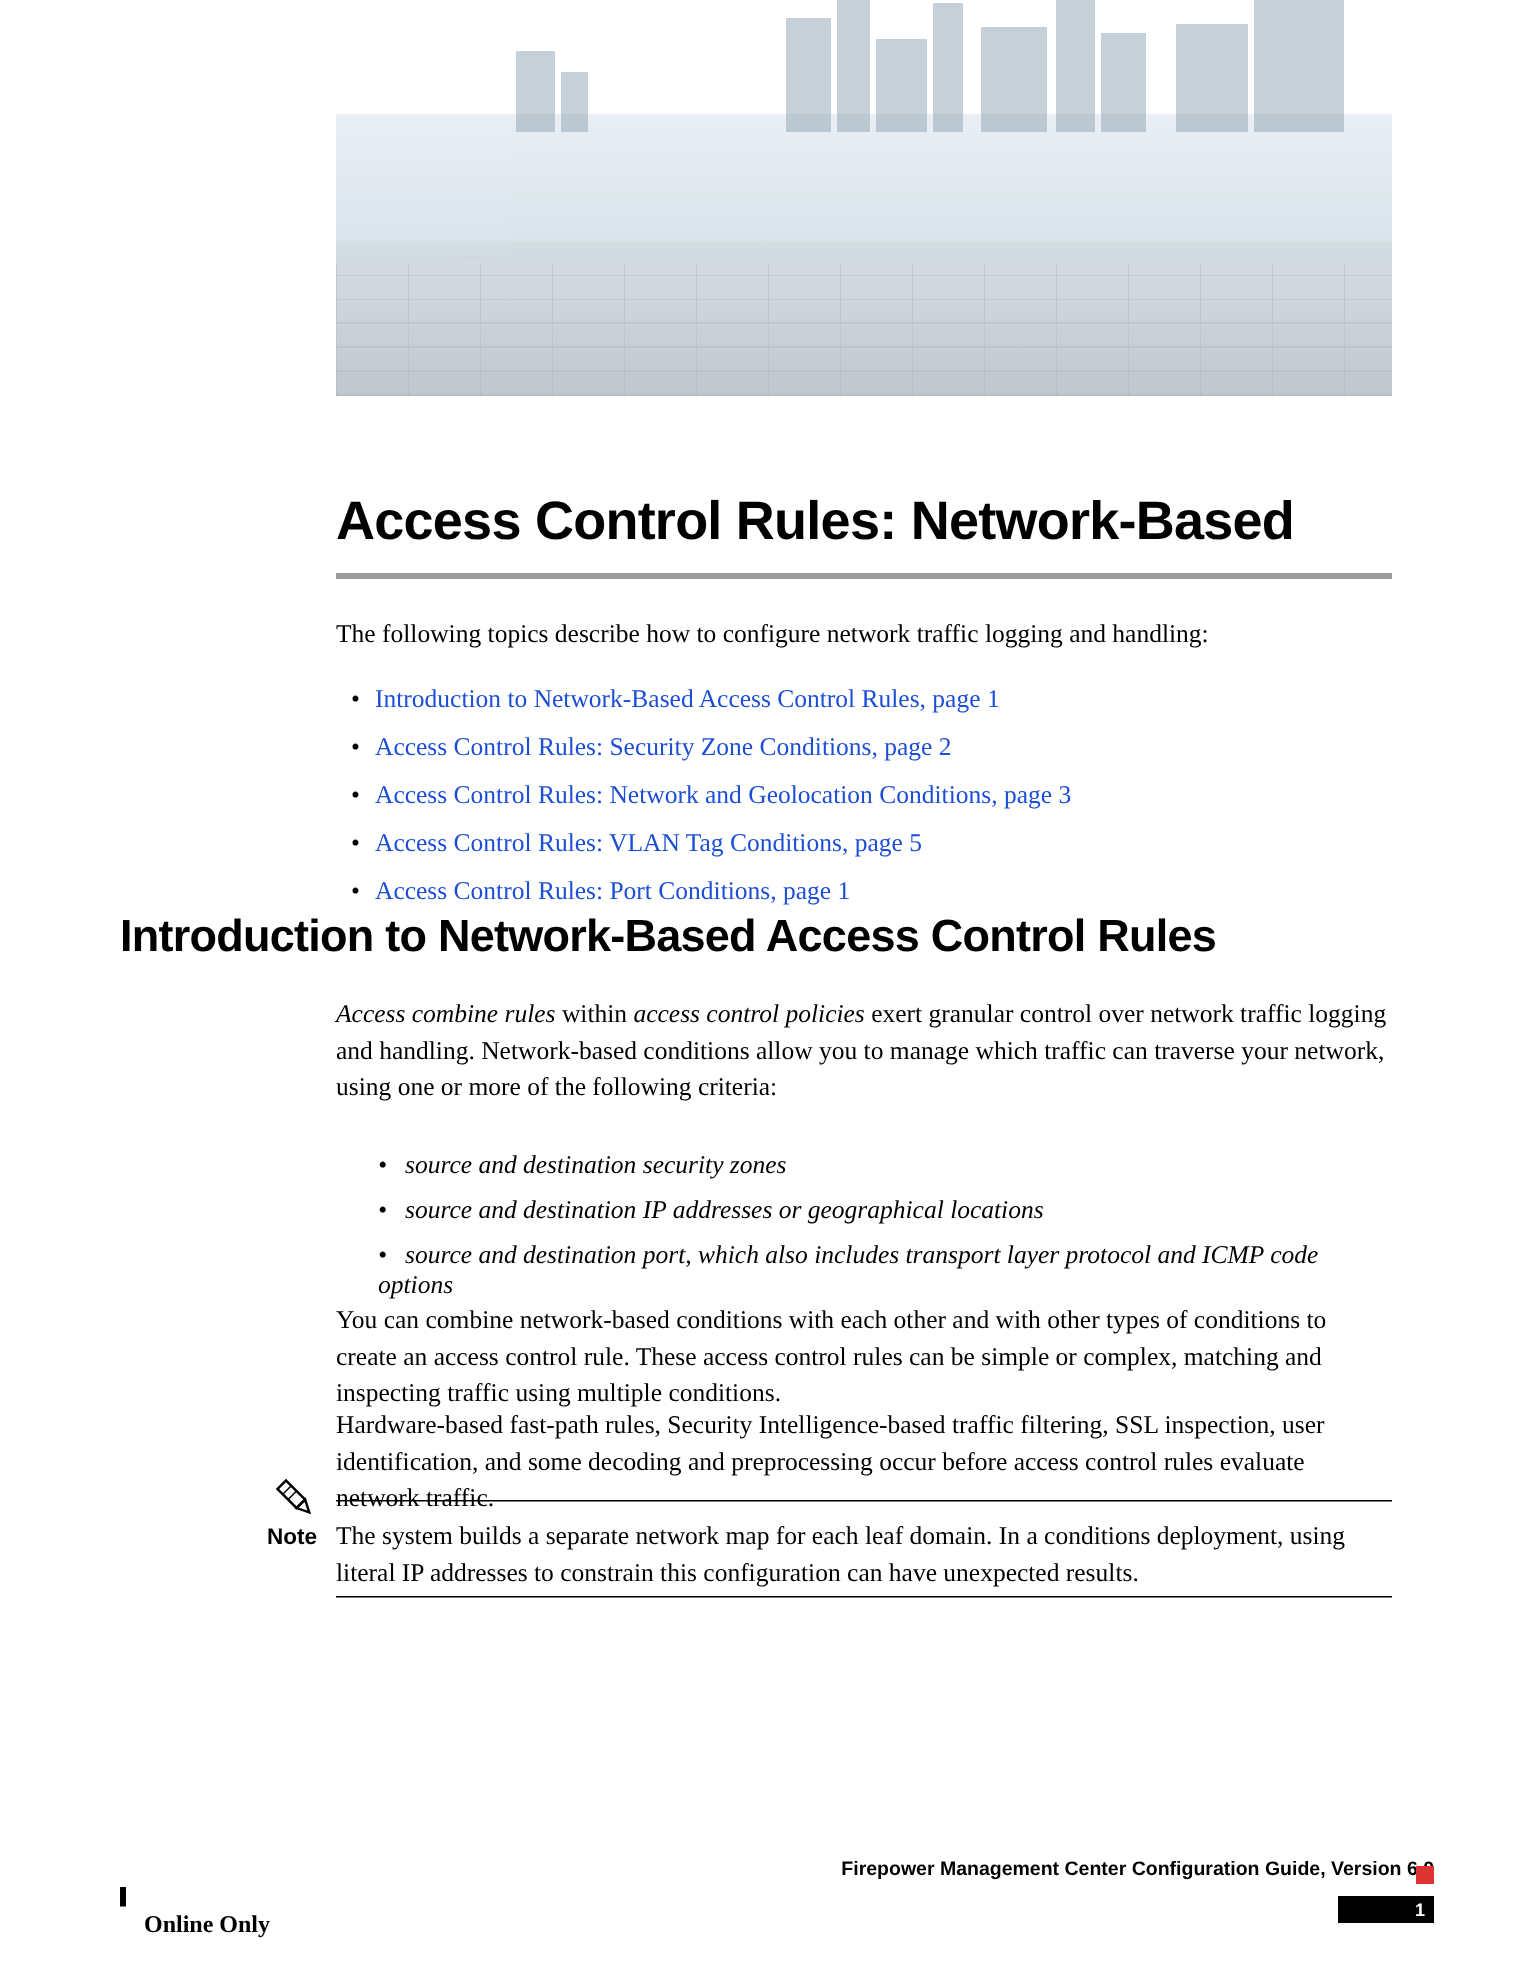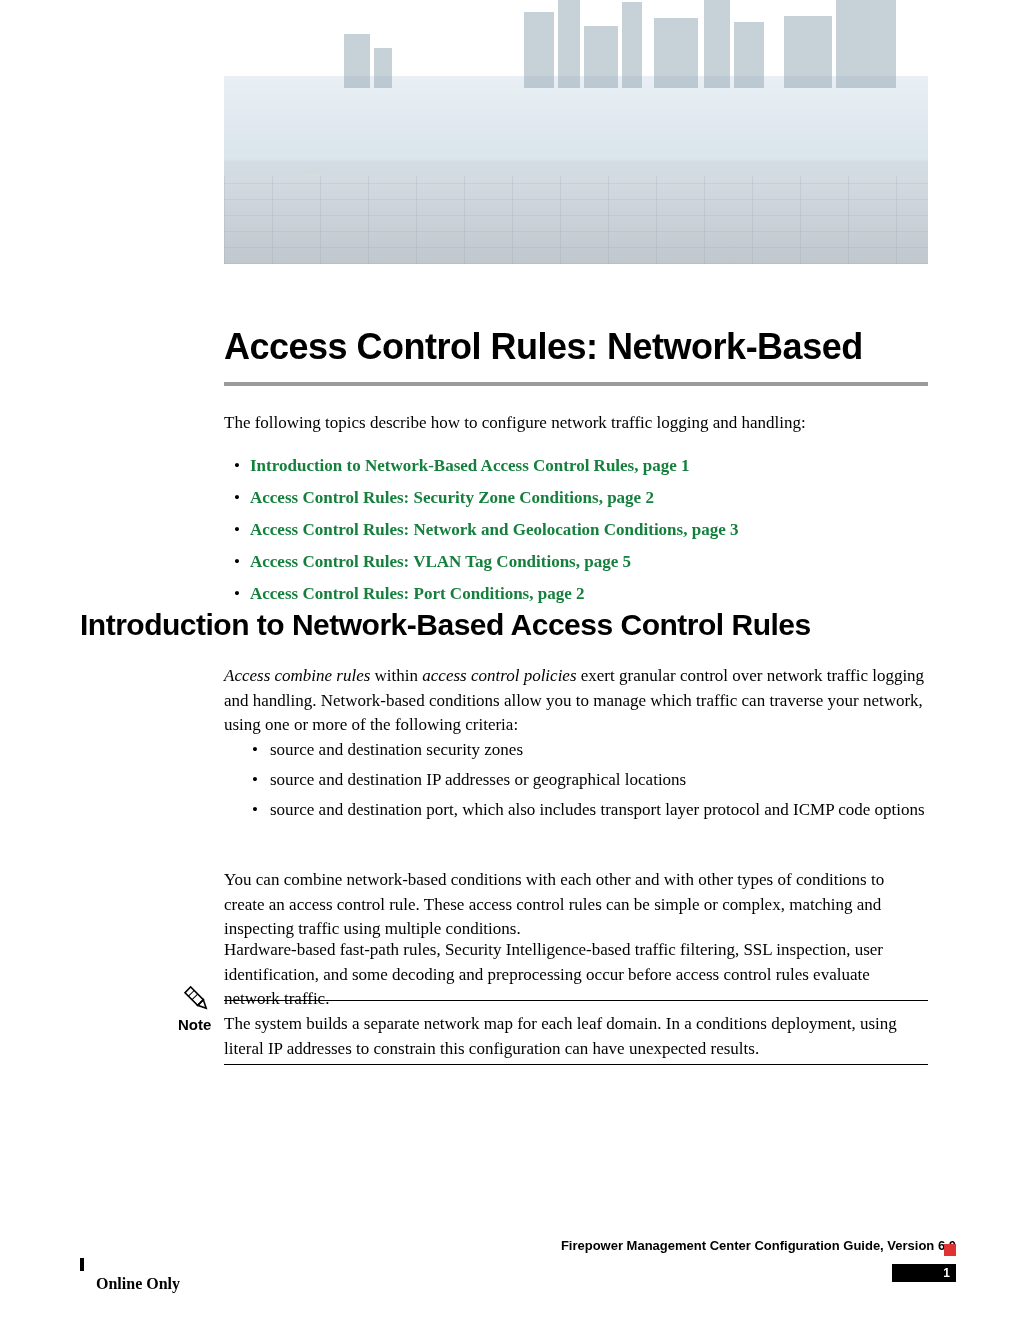--- a/index.html
+++ b/index.html
@@ -19,25 +19,25 @@
             repeating-linear-gradient(90deg, rgba(120,135,145,0.18) 0 1px, transparent 1px 48px),
             repeating-linear-gradient(0deg, rgba(120,135,145,0.14) 0 1px, transparent 1px 16px),
             linear-gradient(180deg,#cfd8de,#b9c2c9); }
   .title-wrap { position:absolute; left:224px; top:326px; width:704px; }
   .title { font-family: Arial, Helvetica, sans-serif; font-weight:900; font-size:36px; letter-spacing:-0.5px; }
   .title-rule { margin-top:14px; border:0; border-top:4px solid #9b9b9b; width:100%; }
   .intro { position:absolute; left:224px; top:411px; width:704px; font-size:17px; line-height:1.4; }
   .toc { position:absolute; left:224px; top:444px; width:704px; }
   .toc li { list-style:none; margin-top:12px; font-size:17px; }
   .toc li::before { content:"•"; color:#000; display:inline-block; width:26px; text-align:center; }
-  .toc a { color:#15803d; text-decoration:none;font-weight:bold; }
+  .toc a { color:#1d4ed8; text-decoration:none; }
   .h2 { position:absolute; left:80px; top:608px; width:848px;
         font-family: Arial, Helvetica, sans-serif; font-weight:900; font-size:30px; letter-spacing:-0.5px; }
   .body1 { position:absolute; left:224px; top:664px; width:704px; font-size:17px; line-height:1.45; }
-  .crit { position:absolute; left:252px; top:740px; width:676px; font-size:17px; }
+  .crit { position:absolute; left:252px; top:767px; width:676px; font-size:17px;font-style:italic; }
   .crit li { list-style:none; margin-bottom:10px; }
   .crit li::before { content:"•"; display:inline-block; width:18px; }
   .body2 { position:absolute; left:224px; top:868px; width:704px; font-size:17px; line-height:1.45; }
   .body3 { position:absolute; left:224px; top:938px; width:704px; font-size:17px; line-height:1.45; }
   .note-icon { position:absolute; left:182px; top:984px; width:30px; height:30px; }
   .note-label { position:absolute; left:178px; top:1016px; font-family:Arial,Helvetica,sans-serif; font-weight:700; font-size:15px; }
   .note-rule-top { position:absolute; left:224px; top:1000px; width:704px; border-top:1px solid #000; }
   .note-body { position:absolute; left:224px; top:1012px; width:704px; font-size:17px; line-height:1.45; }
   .note-rule-bot { position:absolute; left:224px; top:1064px; width:704px; border-top:1px solid #000; }
   .footer-title { position:absolute; right:64px; top:1238px; font-family:Arial,Helvetica,sans-serif; font-weight:700; font-size:13px; }
@@ -75,21 +75,21 @@
     <hr class="title-rule">
   </div>
 
   <p class="intro">The following topics describe how to configure network traffic logging and handling:</p>
 
   <ul class="toc">
     <li><a href="#">Introduction to Network-Based Access Control Rules,  page  1</a></li>
     <li><a href="#">Access Control Rules: Security Zone Conditions,  page  2</a></li>
     <li><a href="#">Access Control Rules: Network and Geolocation Conditions,  page  3</a></li>
     <li><a href="#">Access Control Rules: VLAN Tag Conditions,  page  5</a></li>
-    <li><a href="#">Access Control Rules: Port Conditions,  page  2</a></li>
+    <li><a href="#">Access Control Rules: Port Conditions,  page  1</a></li>
   </ul>
 
   <h2 class="h2">Introduction to Network-Based Access Control Rules</h2>
 
   <p class="body1">
     <i>Access combine rules</i><span> within </span><i>access control policies</i><span> exert granular control over network traffic logging and handling. Network-based conditions allow you to manage which traffic can traverse your network, using one or more of the following criteria:</span>
   </p>
 
   <ul class="crit">
     <li>source and destination security zones</li>

